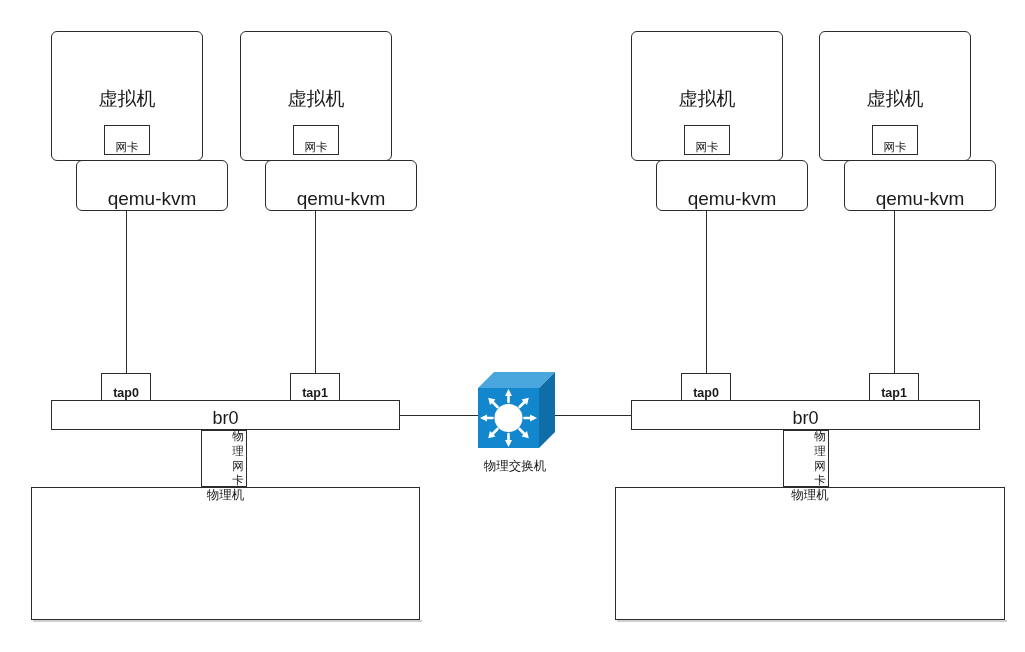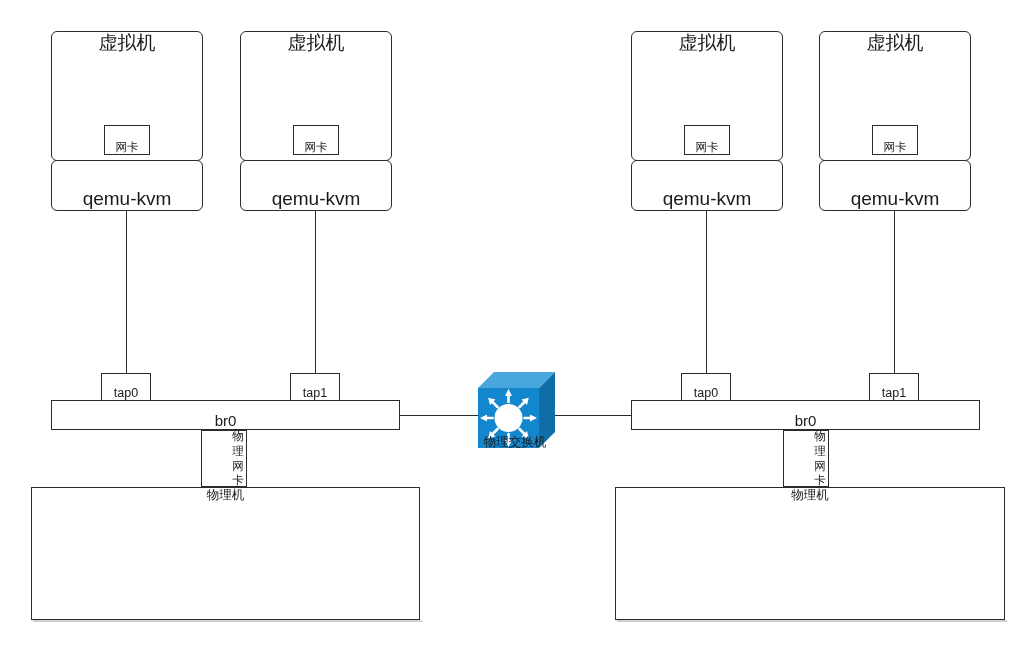--- a/index.html
+++ b/index.html
@@ -41,35 +41,38 @@
     height: 0;
     border-top: 1.6px solid #2b2b2b;
     background: transparent;
   }
   
   .vm-box {
     border-radius: 6px;
     font-size: 19px;
     align-items: flex-start;
     justify-content: center;
+    padding-top: 56px;
   }
   .kvm-box {
     border-radius: 6px;
     font-size: 19px;
+    margin-left: 25px;
   }
   .nic-box {
     font-size: 11.5px;
     z-index: 6;
   }
   .tap-box {
     font-size: 12.5px;
     z-index: 6;
+    font-weight: bold;
   }
   .br-bar {
-    font-size: 15px;
+    font-size: 18px;
     z-index: 4;
   }
   .pnic-box {
     font-size: 11.5px;
     flex-direction: column;
     z-index: 6;
     line-height: 1.3;
     padding-left: 28px;
   }
   .host-box {
@@ -173,21 +176,21 @@
         <polygon points="36.5,81 33.0,74 40.0,74"></polygon>
         <polygon points="8,52 15,48.5 15,55.5"></polygon>
         <polygon points="65,52 58,48.5 58,55.5"></polygon>
         <polygon points="16.2,31.7 18.0,39.0 23.5,33.5"></polygon>
         <polygon points="56.8,72.3 55.0,65.0 49.5,70.5"></polygon>
         <polygon points="56.8,31.7 49.5,33.5 55.0,39.0"></polygon>
         <polygon points="16.2,72.3 23.5,70.5 18.0,65.0"></polygon>
       </g>
     </svg>
   </div>
-  <div class="switch-label" style="left:452px; top:434px; width:126px;">
+  <div class="switch-label" style="left:452px; top:458px; width:126px;">
     <span>物理交换机</span>
   </div>
 
   <div class="line-h" style="left:552px; top:415px; width:79px;"></div>
 
   <div class="node vm-box" style="left:631px; top:31px; width:152px; height:130px;">
     <span>虚拟机</span>
   </div>
   <div class="node nic-box" style="left:684px; top:125px; width:46px; height:30px;">
     <span>网卡</span>

